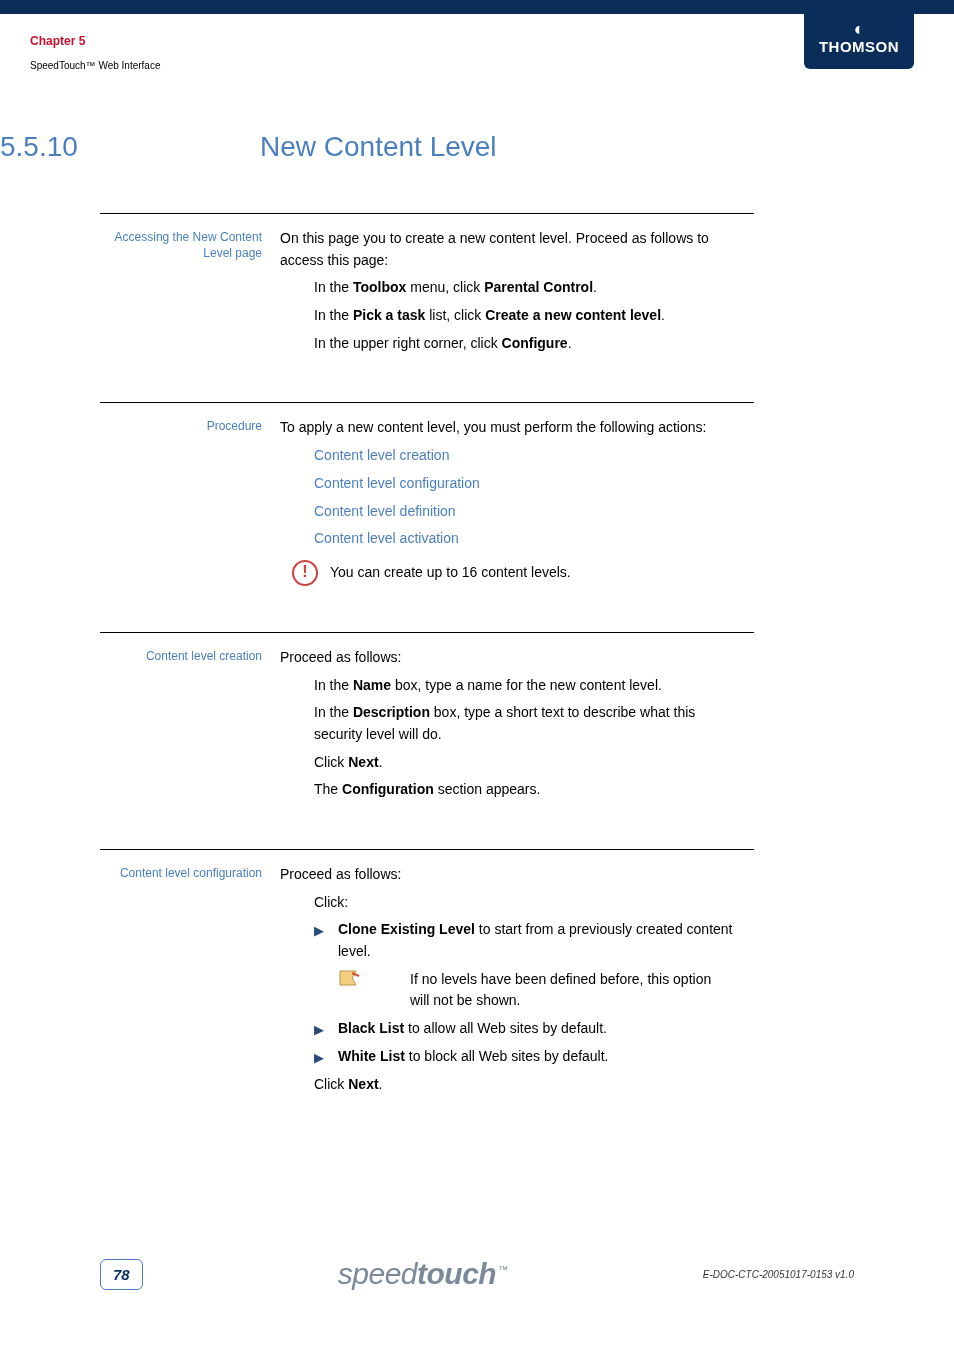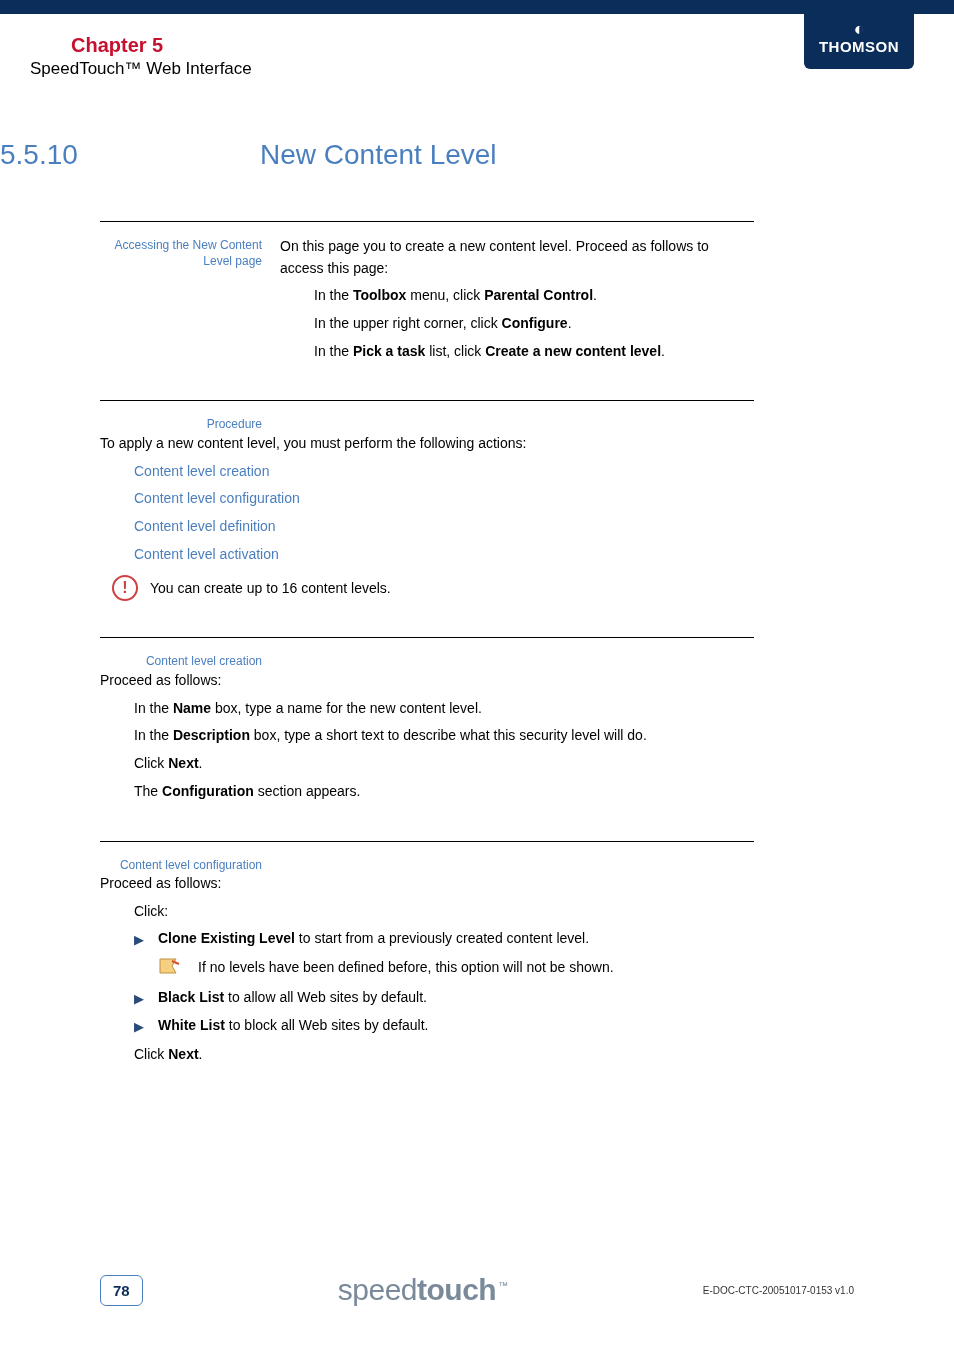--- a/index.html
+++ b/index.html
@@ -21,27 +21,26 @@
       justify-content: space-between;
       align-items: flex-start;
       padding: 20px 40px 0 30px;
     }
     .chapter-block {
       font-size: 14px;
     }
     .chapter-title {
       color: #c8102e;
       font-weight: bold;
-      font-size: 20px;
-      margin-left: 41px;
+      font-size: 12px;
     }
     .chapter-sub {
       color: #000;
-      font-size: 17px;
-      margin-top: 2px;
+      font-size: 10px;
+      margin-top: 12px;
     }
     .thomson-logo {
       text-align: center;
       color: #fff;
       background: #0a2d5a;
       padding: 6px 14px 14px 14px;
       border-radius: 0 0 6px 6px;
       margin-top: -20px;
       width: 110px;
     }
@@ -70,21 +69,21 @@
       margin-top: 50px;
     }
     .block {
       display: flex;
       border-top: 1px solid #000;
       margin: 0 100px 0 0;
       margin-left: 0;
       padding-top: 14px;
       padding-bottom: 18px;
     }
-    .block + .block { margin-top: 14px; flex-direction: column; }
+    .block + .block { margin-top: 24px; }
     .block-wrap {
       margin-left: 100px;
       margin-right: 100px;
     }
     .side-label {
       width: 180px;
       min-width: 180px;
       text-align: right;
       color: #4a7fbf;
       font-size: 12px;
@@ -115,20 +114,21 @@
       flex-shrink: 0;
       padding-top: 2px;
     }
     .bullet-text { flex: 1; }
     .note-row {
       display: flex;
       align-items: flex-start;
       margin-left: 58px;
       margin-bottom: 6px;
       margin-top: 4px;
+      gap: 32px;
     }
     .note-icon {
       width: 40px;
       flex-shrink: 0;
     }
     .callout-row {
       display: flex;
       align-items: center;
       margin-top: 10px;
       margin-bottom: 4px;
@@ -153,27 +153,28 @@
     .note-flag {
       width: 22px;
       height: 18px;
       position: relative;
       display: inline-block;
     }
     .note-flag svg { width: 22px; height: 18px; }
     .bold { font-weight: bold; }
     .footer {
       position: absolute;
-      bottom: 44px;
+      bottom: 60px;
       left: 0;
       width: 100%;
       display: flex;
       align-items: center;
       justify-content: space-between;
       padding: 0 100px;
+      font-style: italic;
     }
     .page-num {
       border: 1.5px solid #4a7fbf;
       border-radius: 6px;
       padding: 6px 12px;
       color: #0a2d5a;
       font-weight: bold;
       font-size: 15px;
     }
     .footer-logo {
@@ -215,24 +216,24 @@
   <div class="block-wrap">
 
     <div class="block">
       <div class="side-label">Accessing the New Content Level page</div>
       <div class="body-col">
         <p>On this page you to create a new content level. Proceed as follows to access this page:</p>
         <p class="indent1">
           <span>In the </span><span class="bold">Toolbox</span><span> menu, click </span><span class="bold">Parental Control</span><span>.</span>
         </p>
         <p class="indent1">
+          <span>In the </span><span class="bold">Pick a task</span><span> list, click </span><span class="bold">Create a new content level</span><span>.</span>
+        </p>
+        <p class="indent1">
           <span>In the upper right corner, click </span><span class="bold">Configure</span><span>.</span>
-        </p>
-        <p class="indent1">
-          <span>In the </span><span class="bold">Pick a task</span><span> list, click </span><span class="bold">Create a new content level</span><span>.</span>
         </p>
       </div>
     </div>
 
     <div class="block">
       <div class="side-label">Procedure</div>
       <div class="body-col">
         <p>To apply a new content level, you must perform the following actions:</p>
         <p class="indent-link">Content level creation</p>
         <p class="indent-link">Content level configuration</p>

